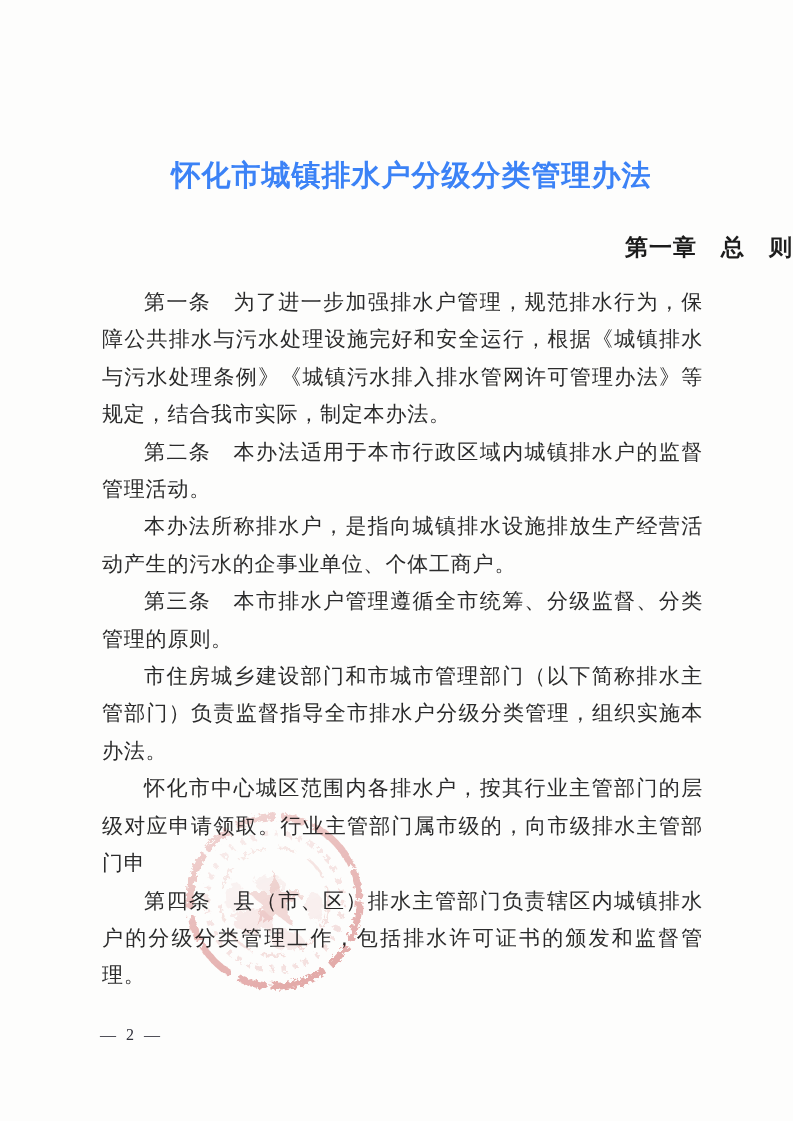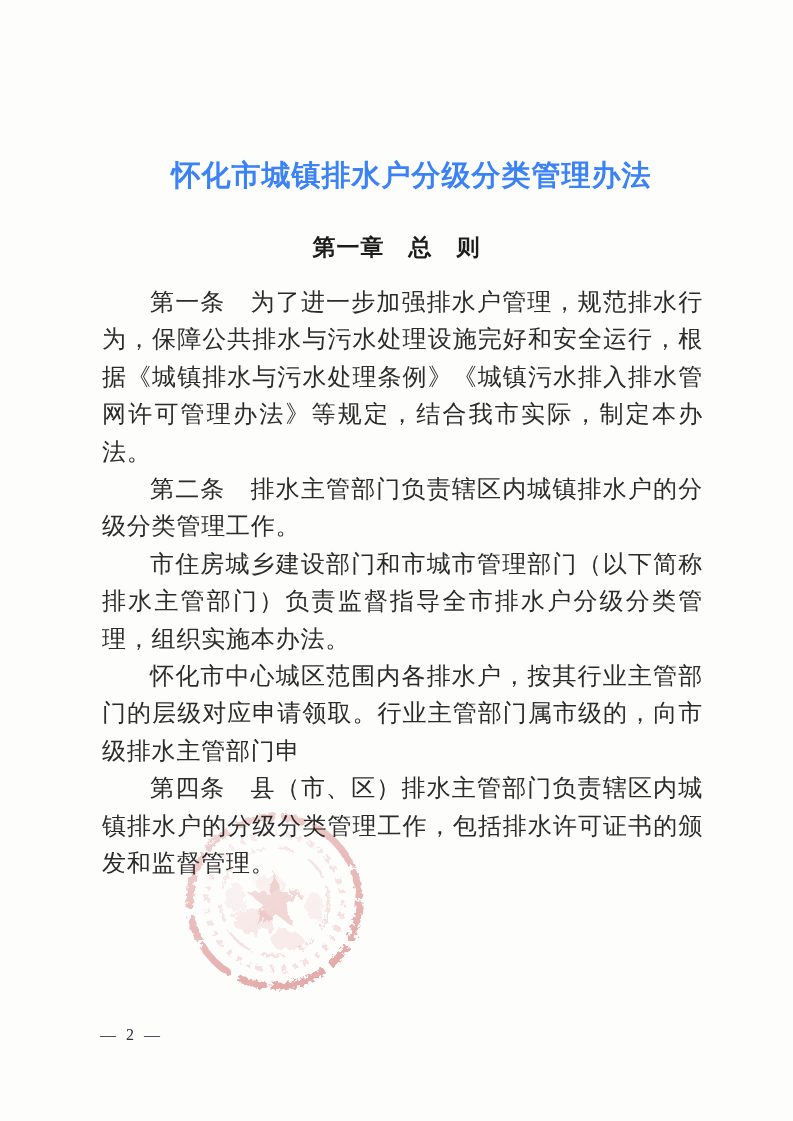--- a/index.html
+++ b/index.html
@@ -22,33 +22,33 @@
     font-weight: 700;
     font-size: 29px;
     line-height: 40px;
     letter-spacing: 1px;
     color: #3b82f6;
   }
   .chapter-heading {
     position: absolute;
     top: 231px; left: 0; width: 100%;
     margin: 0;
-    text-align: center;
+    text-align: right;
     font-family: "Liberation Sans", "DejaVu Sans", sans-serif;
     font-weight: 700;
     font-size: 23px;
     line-height: 32px;
     letter-spacing: 1px;
     color: #1c1c1c;
   }
   .doc-body {
     position: absolute;
     top: 284px; left: 102px;
     width: 601px;
-    font-size: 24px;
+    font-size: 21px;
     line-height: 37.4px;
     letter-spacing: 0.8px;
     text-align: justify;
     text-justify: inter-character;
     word-break: break-all;
     color: #2b2b2b;
   }
   .doc-body p { margin: 0; text-indent: 2em; }
   .page-number {
     position: absolute;
@@ -71,21 +71,23 @@
 <body>
 
 <div class="page">
 
   <h1 class="doc-title">怀化市城镇排水户分级分类管理办法</h1>
 
   <h2 class="chapter-heading">第一章　总　则</h2>
 
   <div class="doc-body">
       <p>第一条　为了进一步加强排水户管理，规范排水行为，保障公共排水与污水处理设施完好和安全运行，根据《城镇排水与污水处理条例》《城镇污水排入排水管网许可管理办法》等规定，结合我市实际，制定本办法。</p>
-      <p>第二条　排水主管部门负责辖区内城镇排水户的分级分类管理工作。</p>
+      <p>第二条　本办法适用于本市行政区域内城镇排水户的监督管理活动。</p>
+      <p>本办法所称排水户，是指向城镇排水设施排放生产经营活动产生的污水的企事业单位、个体工商户。</p>
+      <p>第三条　本市排水户管理遵循全市统筹、分级监督、分类管理的原则。</p>
       <p>市住房城乡建设部门和市城市管理部门（以下简称排水主管部门）负责监督指导全市排水户分级分类管理，组织实施本办法。</p>
       <p>怀化市中心城区范围内各排水户，按其行业主管部门的层级对应申请领取。行业主管部门属市级的，向市级排水主管部门申</p>
       <p>第四条　县（市、区）排水主管部门负责辖区内城镇排水户的分级分类管理工作，包括排水许可证书的颁发和监督管理。</p>
     </div>
 
   <svg class="seal" viewBox="0 0 200 200" xmlns="http://www.w3.org/2000/svg">
     <defs>
       <filter id="rough" x="-15%" y="-15%" width="130%" height="130%">
         <feTurbulence type="fractalNoise" baseFrequency="0.25" numOctaves="2" seed="11" result="n"></feTurbulence>
         <feDisplacementMap in="SourceGraphic" in2="n" scale="8"></feDisplacementMap>

